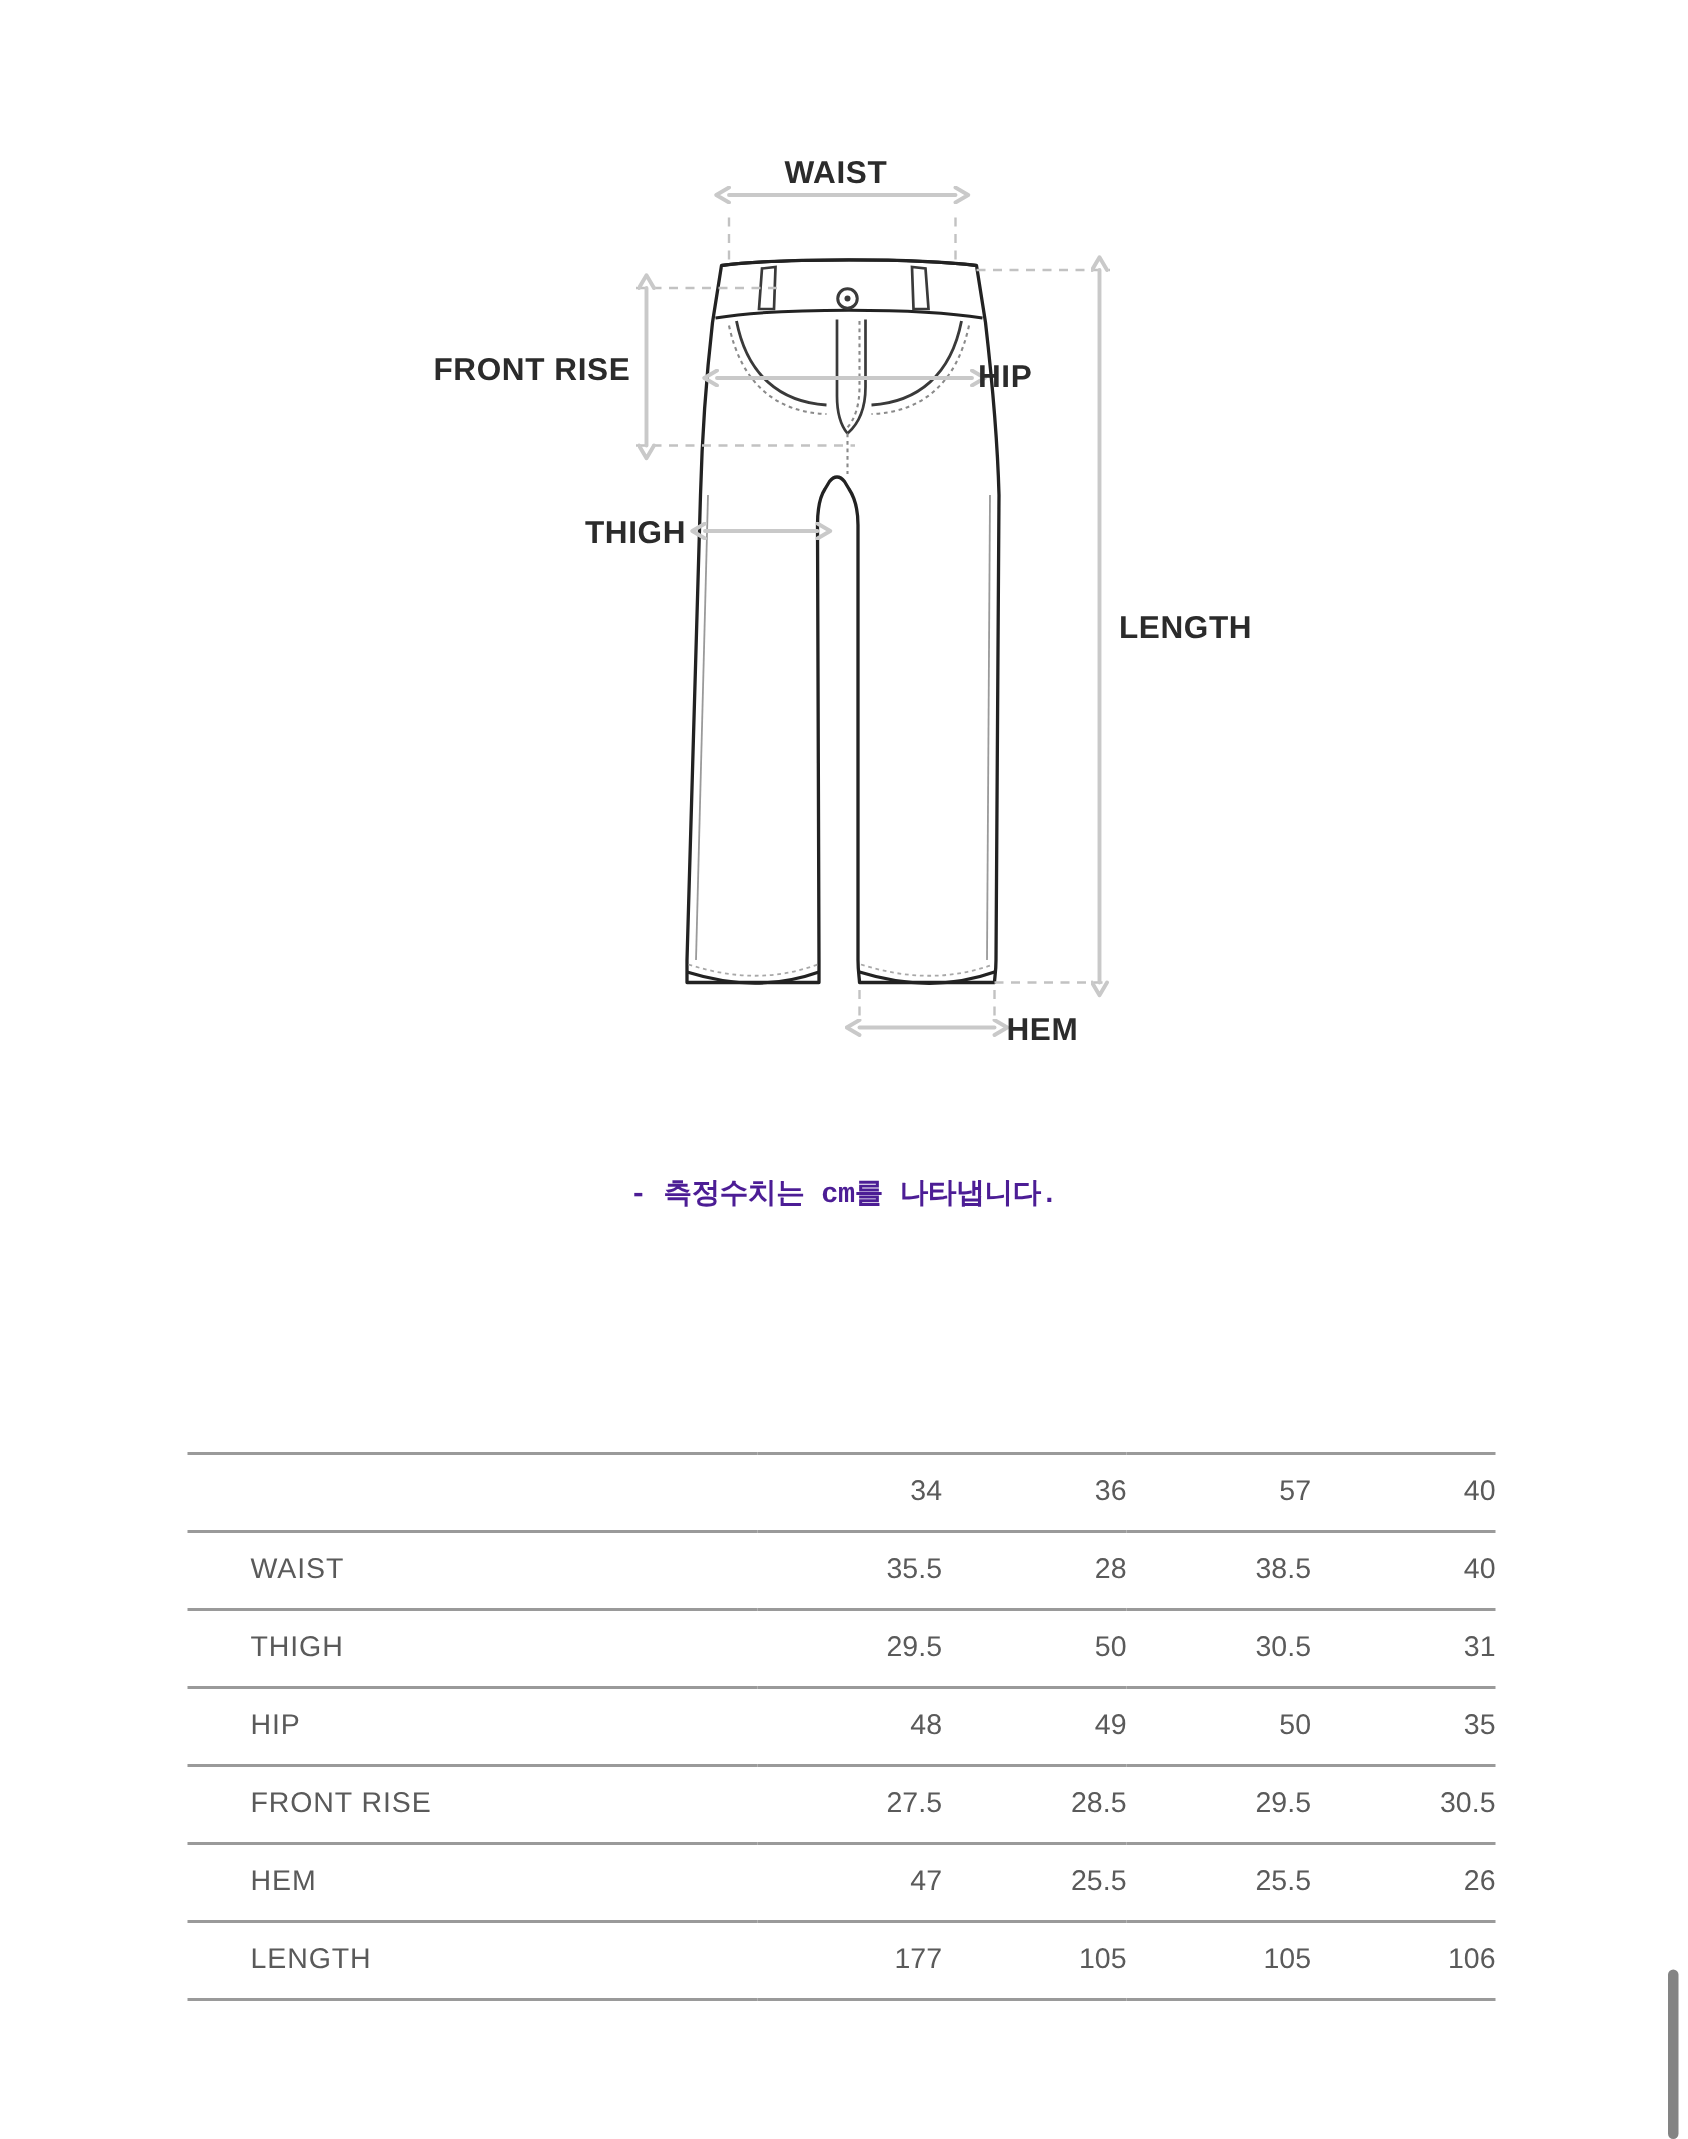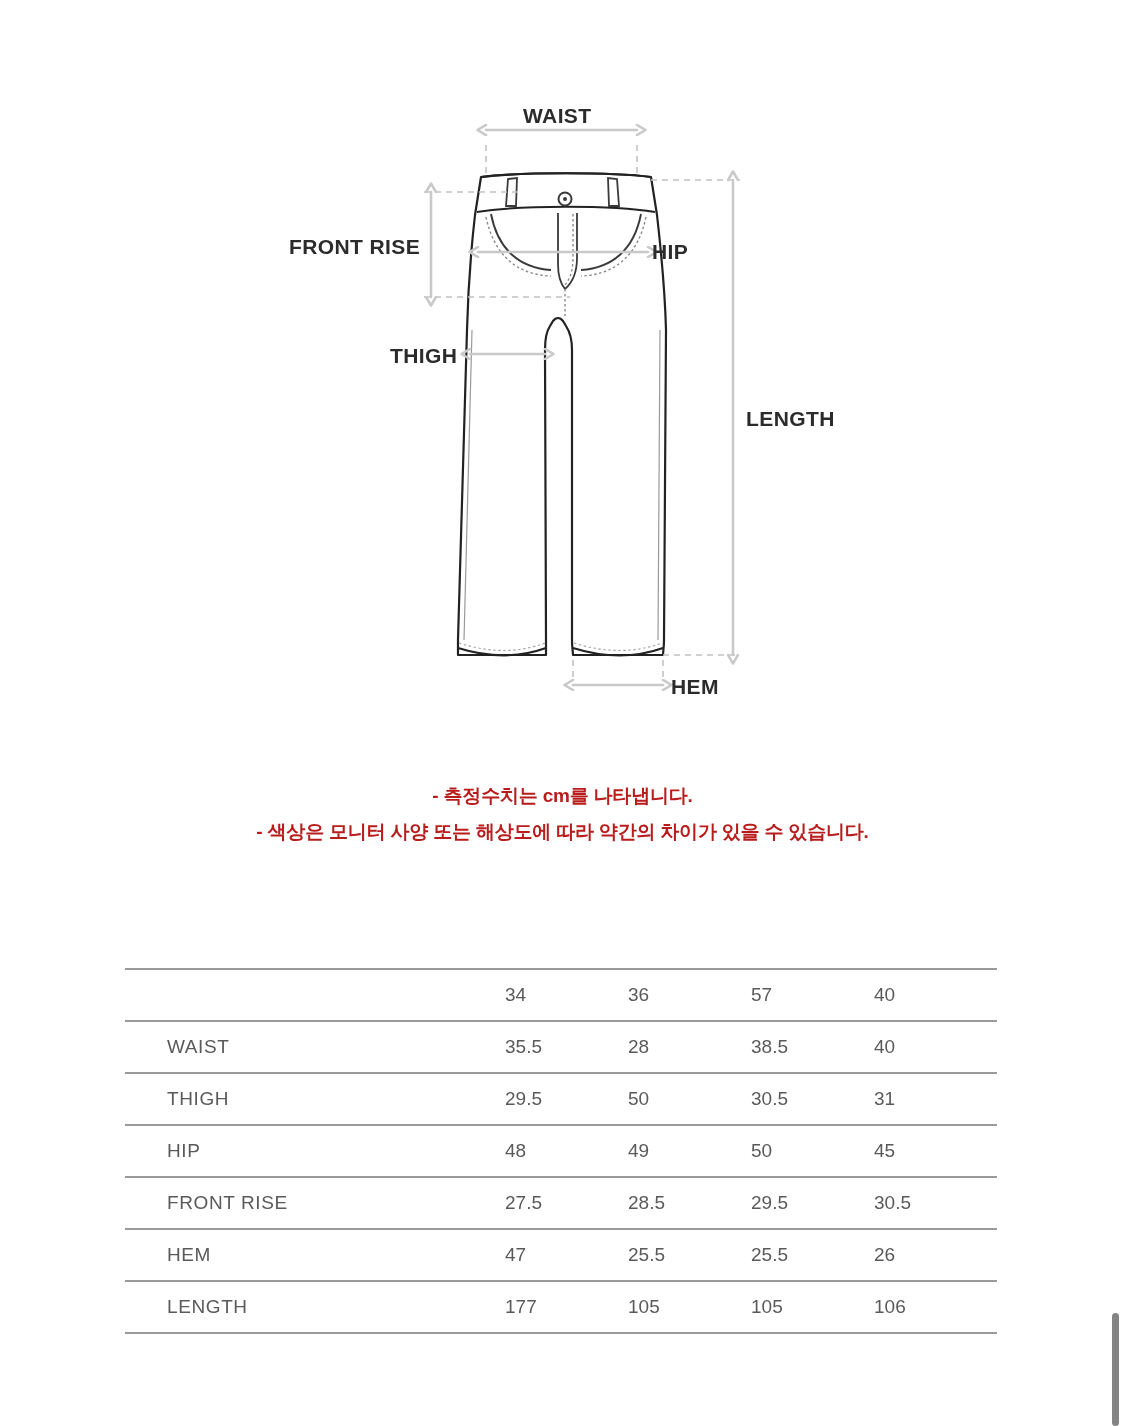--- a/index.html
+++ b/index.html
@@ -45,24 +45,24 @@
 
   
   #notes {
     position: absolute;
     left: 0;
     top: 778px;
     width: 1125px;
     text-align: center;
   }
   .note-line {
-    font-family: Liberation Sans, sans-serif;
+    font-family: Liberation Mono, monospace;
     font-size: 19px;
     font-weight: bold;
-    color: #b91c1c;
+    color: #4c1d95;
     line-height: 36px;
     letter-spacing: -0.2px;
   }
 
   
   #size-table-wrap {
     position: absolute;
     left: 125px;
     top: 968px;
     width: 872px;
@@ -74,21 +74,21 @@
   }
   table.size-table td,
   table.size-table th {
     border-top: 2px solid #9a9a9a;
     height: 50px;
     padding: 0;
     font-family: "Liberation Sans", "DejaVu Sans", sans-serif;
     font-size: 19px;
     font-weight: normal;
     color: #5a5a5a;
-    text-align: left;
+    text-align: right;
     vertical-align: middle;
   }
   table.size-table tr.last-row td {
     border-bottom: 2px solid #9a9a9a;
   }
   table.size-table td.row-label,
   table.size-table th.corner-cell {
     text-align: left;
     padding-left: 42px;
     letter-spacing: 0.6px;
@@ -214,21 +214,20 @@
   <div class="dim-label" id="label-waist">WAIST</div>
   <div class="dim-label" id="label-hip">HIP</div>
   <div class="dim-label" id="label-front-rise">FRONT RISE</div>
   <div class="dim-label" id="label-thigh">THIGH</div>
   <div class="dim-label" id="label-length">LENGTH</div>
   <div class="dim-label" id="label-hem">HEM</div>
 </div>
 
 <div id="notes">
   <div class="note-line">- 측정수치는 cm를 나타냅니다.</div>
-  <div class="note-line">- 색상은 모니터 사양 또는 해상도에 따라 약간의 차이가 있을 수 있습니다.</div>
 </div>
 
 <div id="size-table-wrap">
   <table class="size-table">
     <colgroup>
       <col class="c-label">
         <col class="c-size">
         <col class="c-size">
         <col class="c-size">
         <col class="c-size">
@@ -255,21 +254,21 @@
         <td>29.5</td>
         <td>50</td>
         <td>30.5</td>
         <td>31</td>
       </tr>
       <tr>
         <td class="row-label">HIP</td>
         <td>48</td>
         <td>49</td>
         <td>50</td>
-        <td>45</td>
+        <td>35</td>
       </tr>
       <tr>
         <td class="row-label">FRONT RISE</td>
         <td>27.5</td>
         <td>28.5</td>
         <td>29.5</td>
         <td>30.5</td>
       </tr>
       <tr>
         <td class="row-label">HEM</td>

